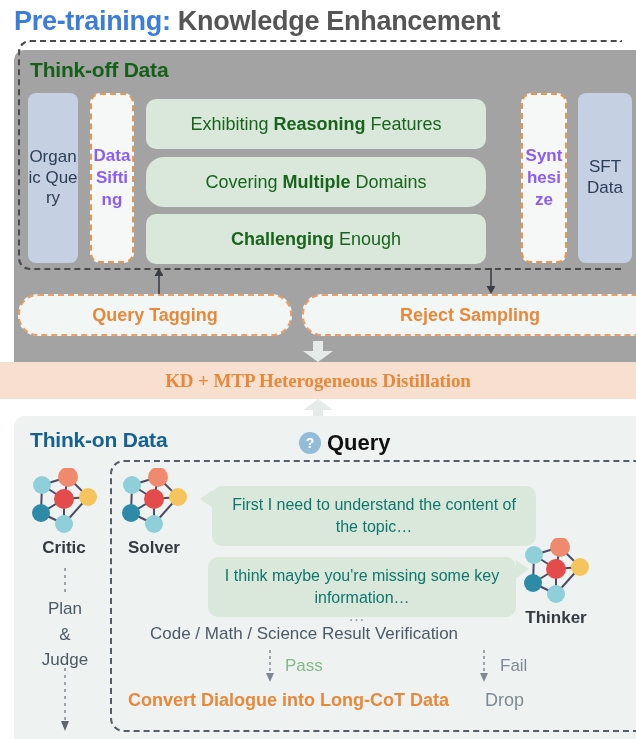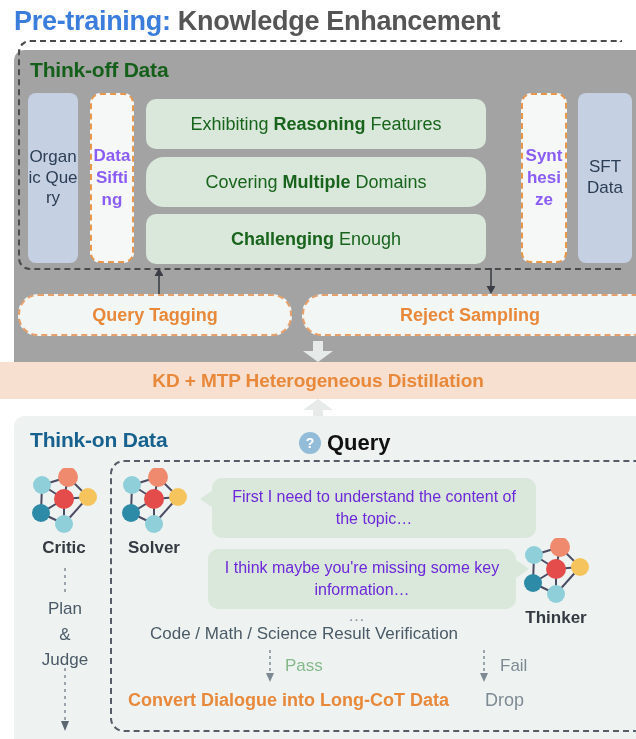--- a/index.html
+++ b/index.html
@@ -109,20 +109,21 @@
 
   
   .kd-band {
     position: absolute;
     left: 0; top: 362px;
     width: 636px; height: 37px;
     background: #f7e0cf;
     display: flex; align-items: center; justify-content: center;
     color: #e8883a; font-size: 19px; font-weight: bold;
     letter-spacing: -0.1px;
+    font-family: Liberation Serif, serif;
   }
   .fat-arrow {
     position: absolute; left: 302px;
     width: 32px; height: 22px;
   }
   .fat-arrow.top { top: 341px; }
   .fat-arrow.bot { top: 399px; }
 
   
   .panel-on {
@@ -163,24 +164,25 @@
     width: 526px; height: 272px;
     border: 2px dashed #555d66;
     border-right: none;
     border-radius: 14px 0 0 14px;
   }
 
   .bubble {
     position: absolute;
     background: #d9e8da;
     border-radius: 10px;
-    color: #6d28d9; font-size: 16px;
+    color: #0f766e; font-size: 16px;
     display: flex; align-items: center; justify-content: center;
     text-align: center; line-height: 1.35;
     padding: 6px 14px;
+    margin-top: 8px;
   }
   .bubble-tail {
     position: absolute; width: 0; height: 0;
   }
 
   .verif-text {
     position: absolute; left: 150px; top: 624px;
     font-size: 17px; color: #4a5a66;
     white-space: nowrap;
   }

